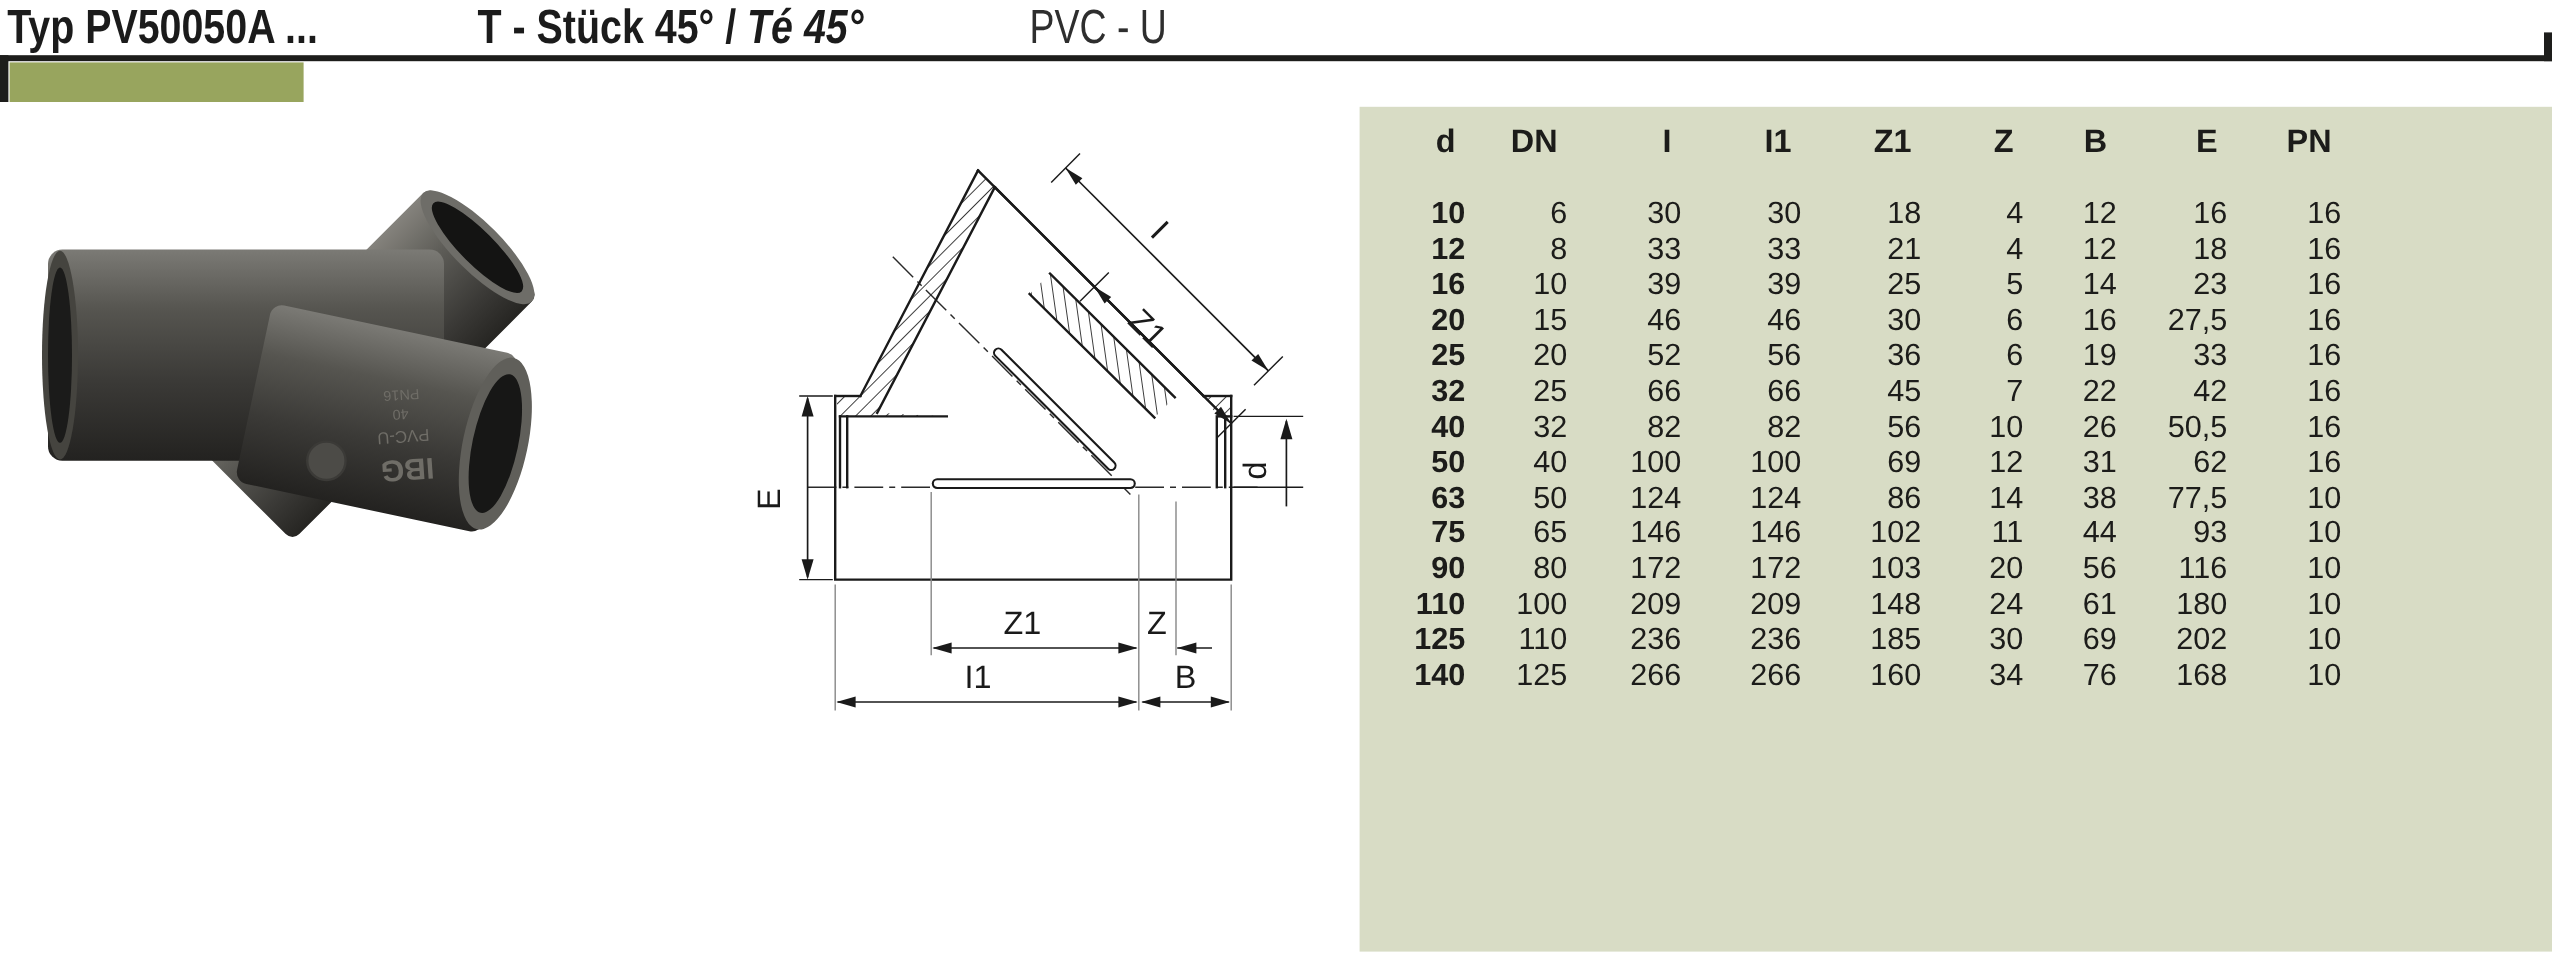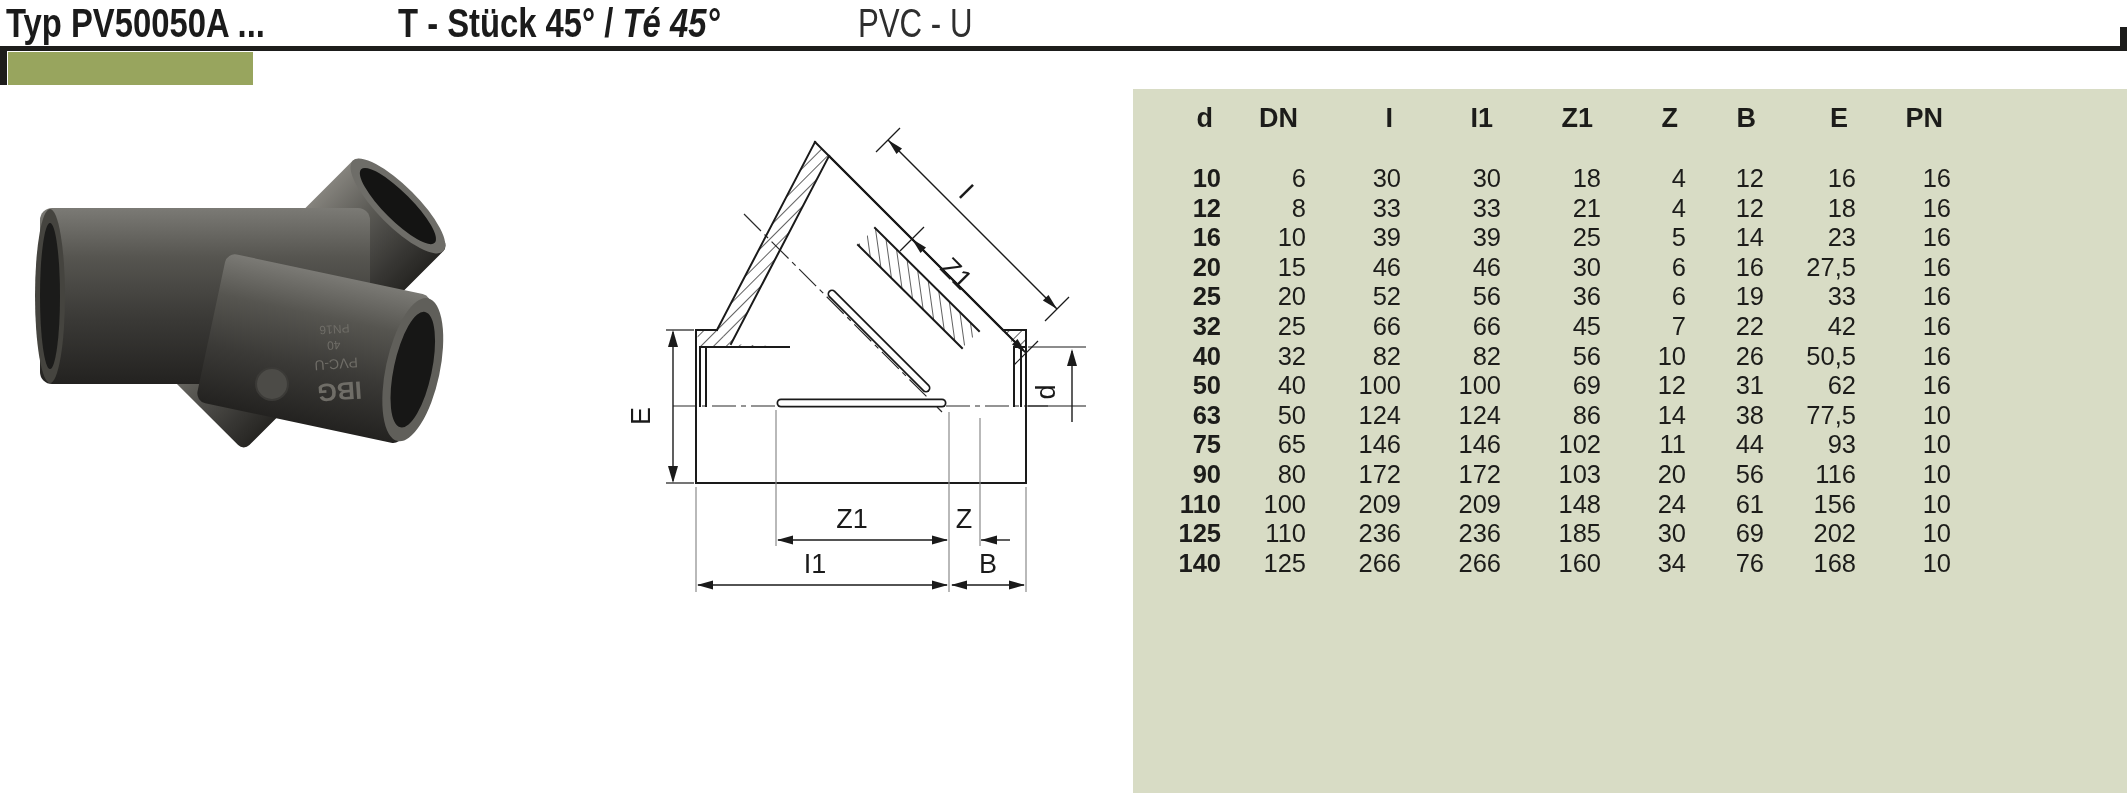--- a/index.html
+++ b/index.html
@@ -326,21 +326,21 @@
           <div class="td">10</div>
         </div>
         <div class="tr">
           <div class="td key">110</div>
           <div class="td">100</div>
           <div class="td">209</div>
           <div class="td">209</div>
           <div class="td">148</div>
           <div class="td">24</div>
           <div class="td">61</div>
-          <div class="td">156</div>
+          <div class="td">180</div>
           <div class="td">10</div>
         </div>
         <div class="tr">
           <div class="td key">125</div>
           <div class="td">110</div>
           <div class="td">236</div>
           <div class="td">236</div>
           <div class="td">185</div>
           <div class="td">30</div>
           <div class="td">69</div>

